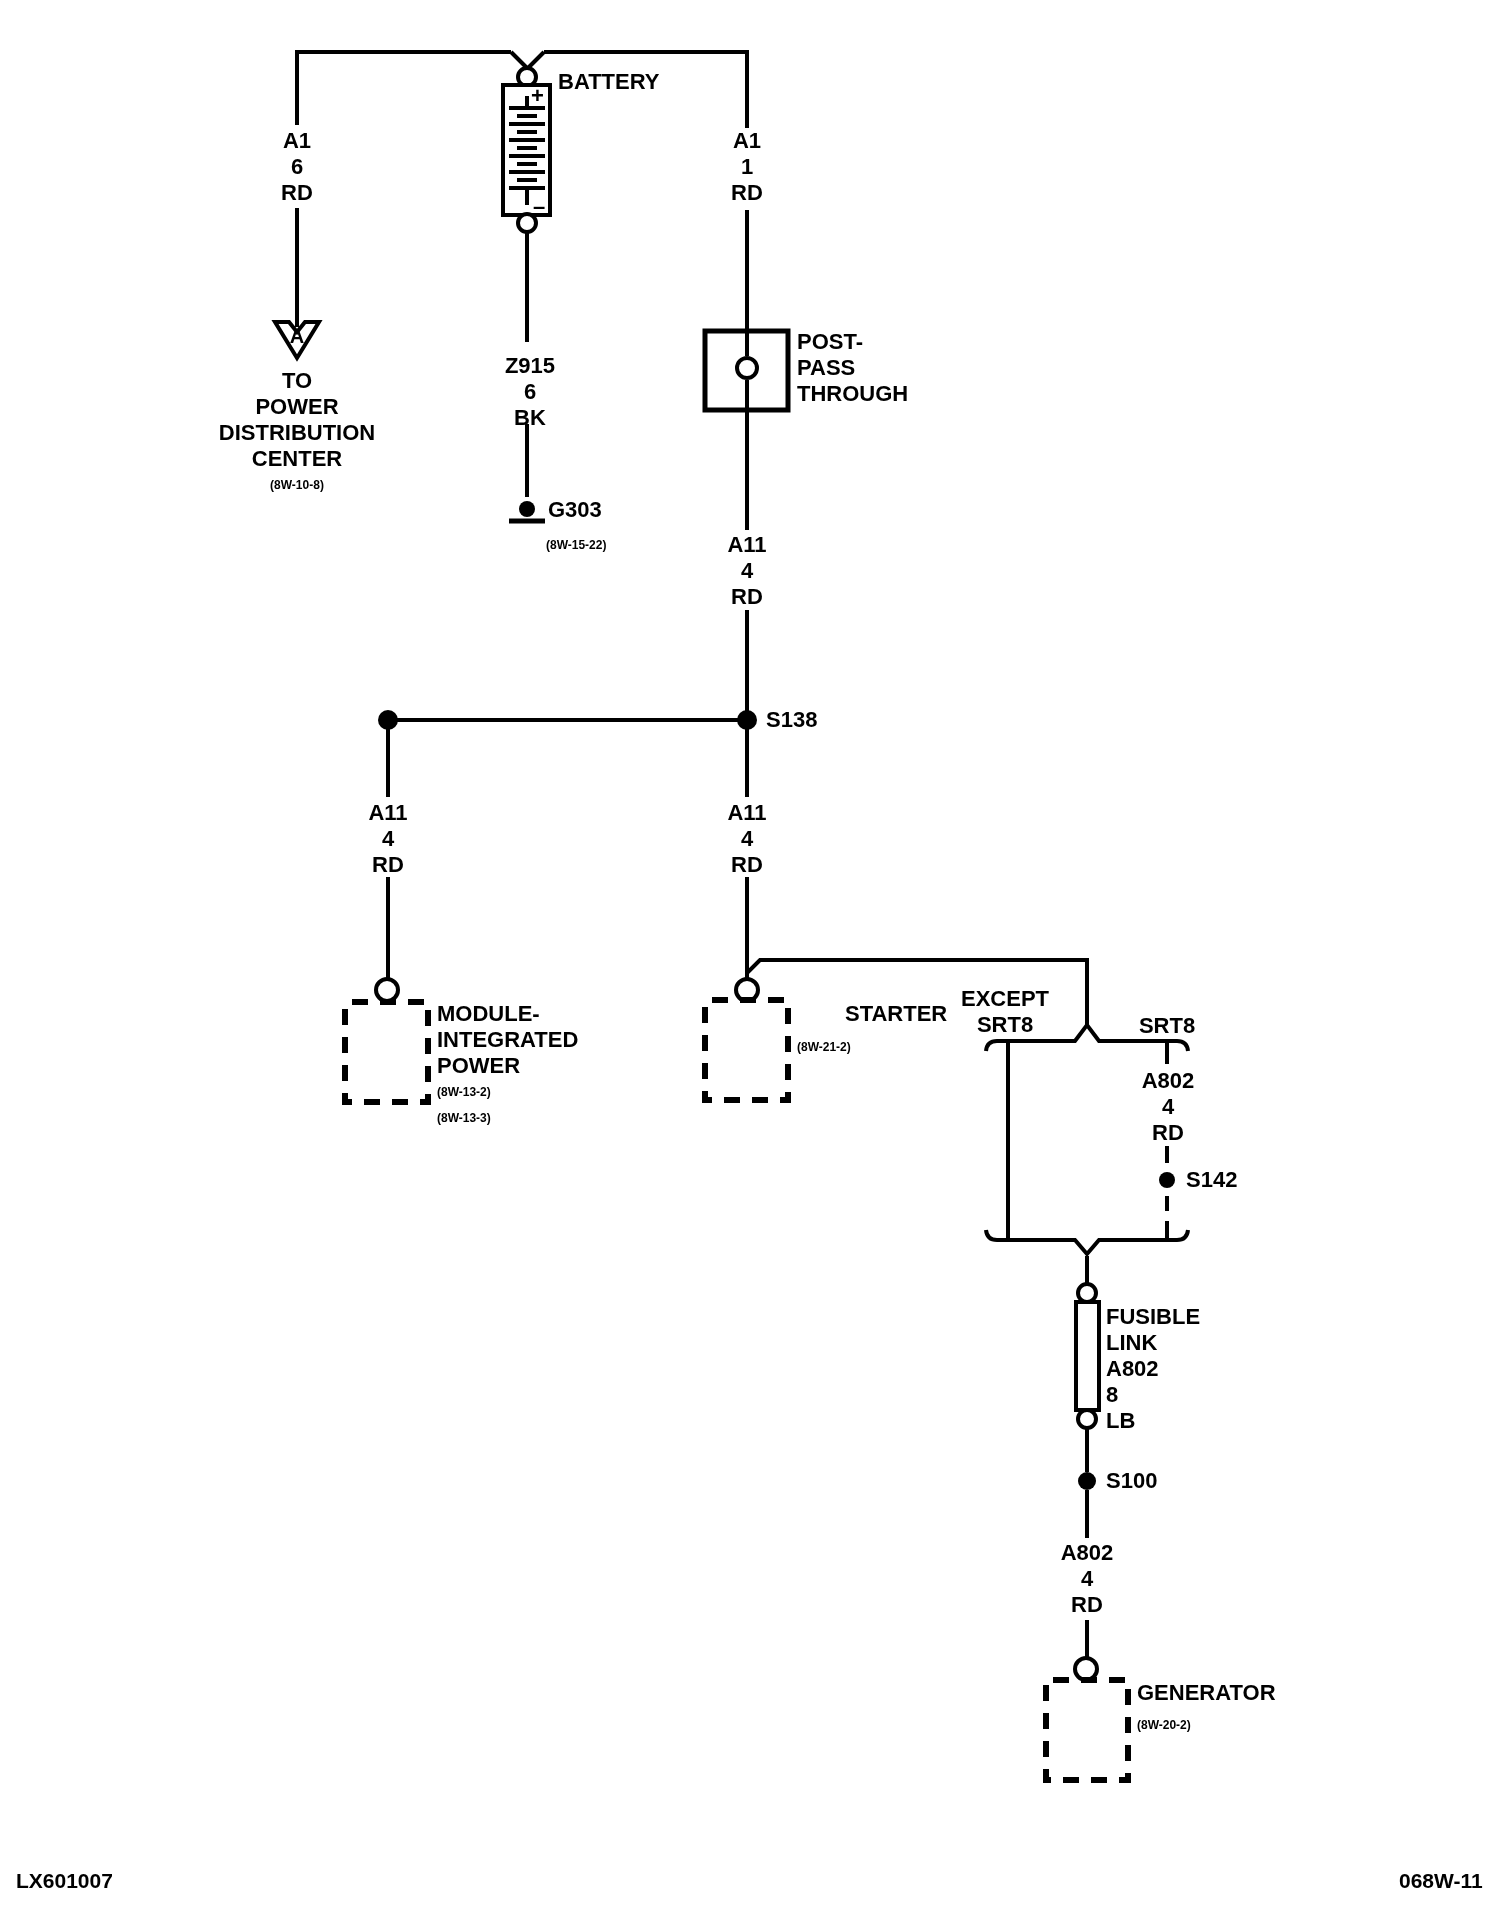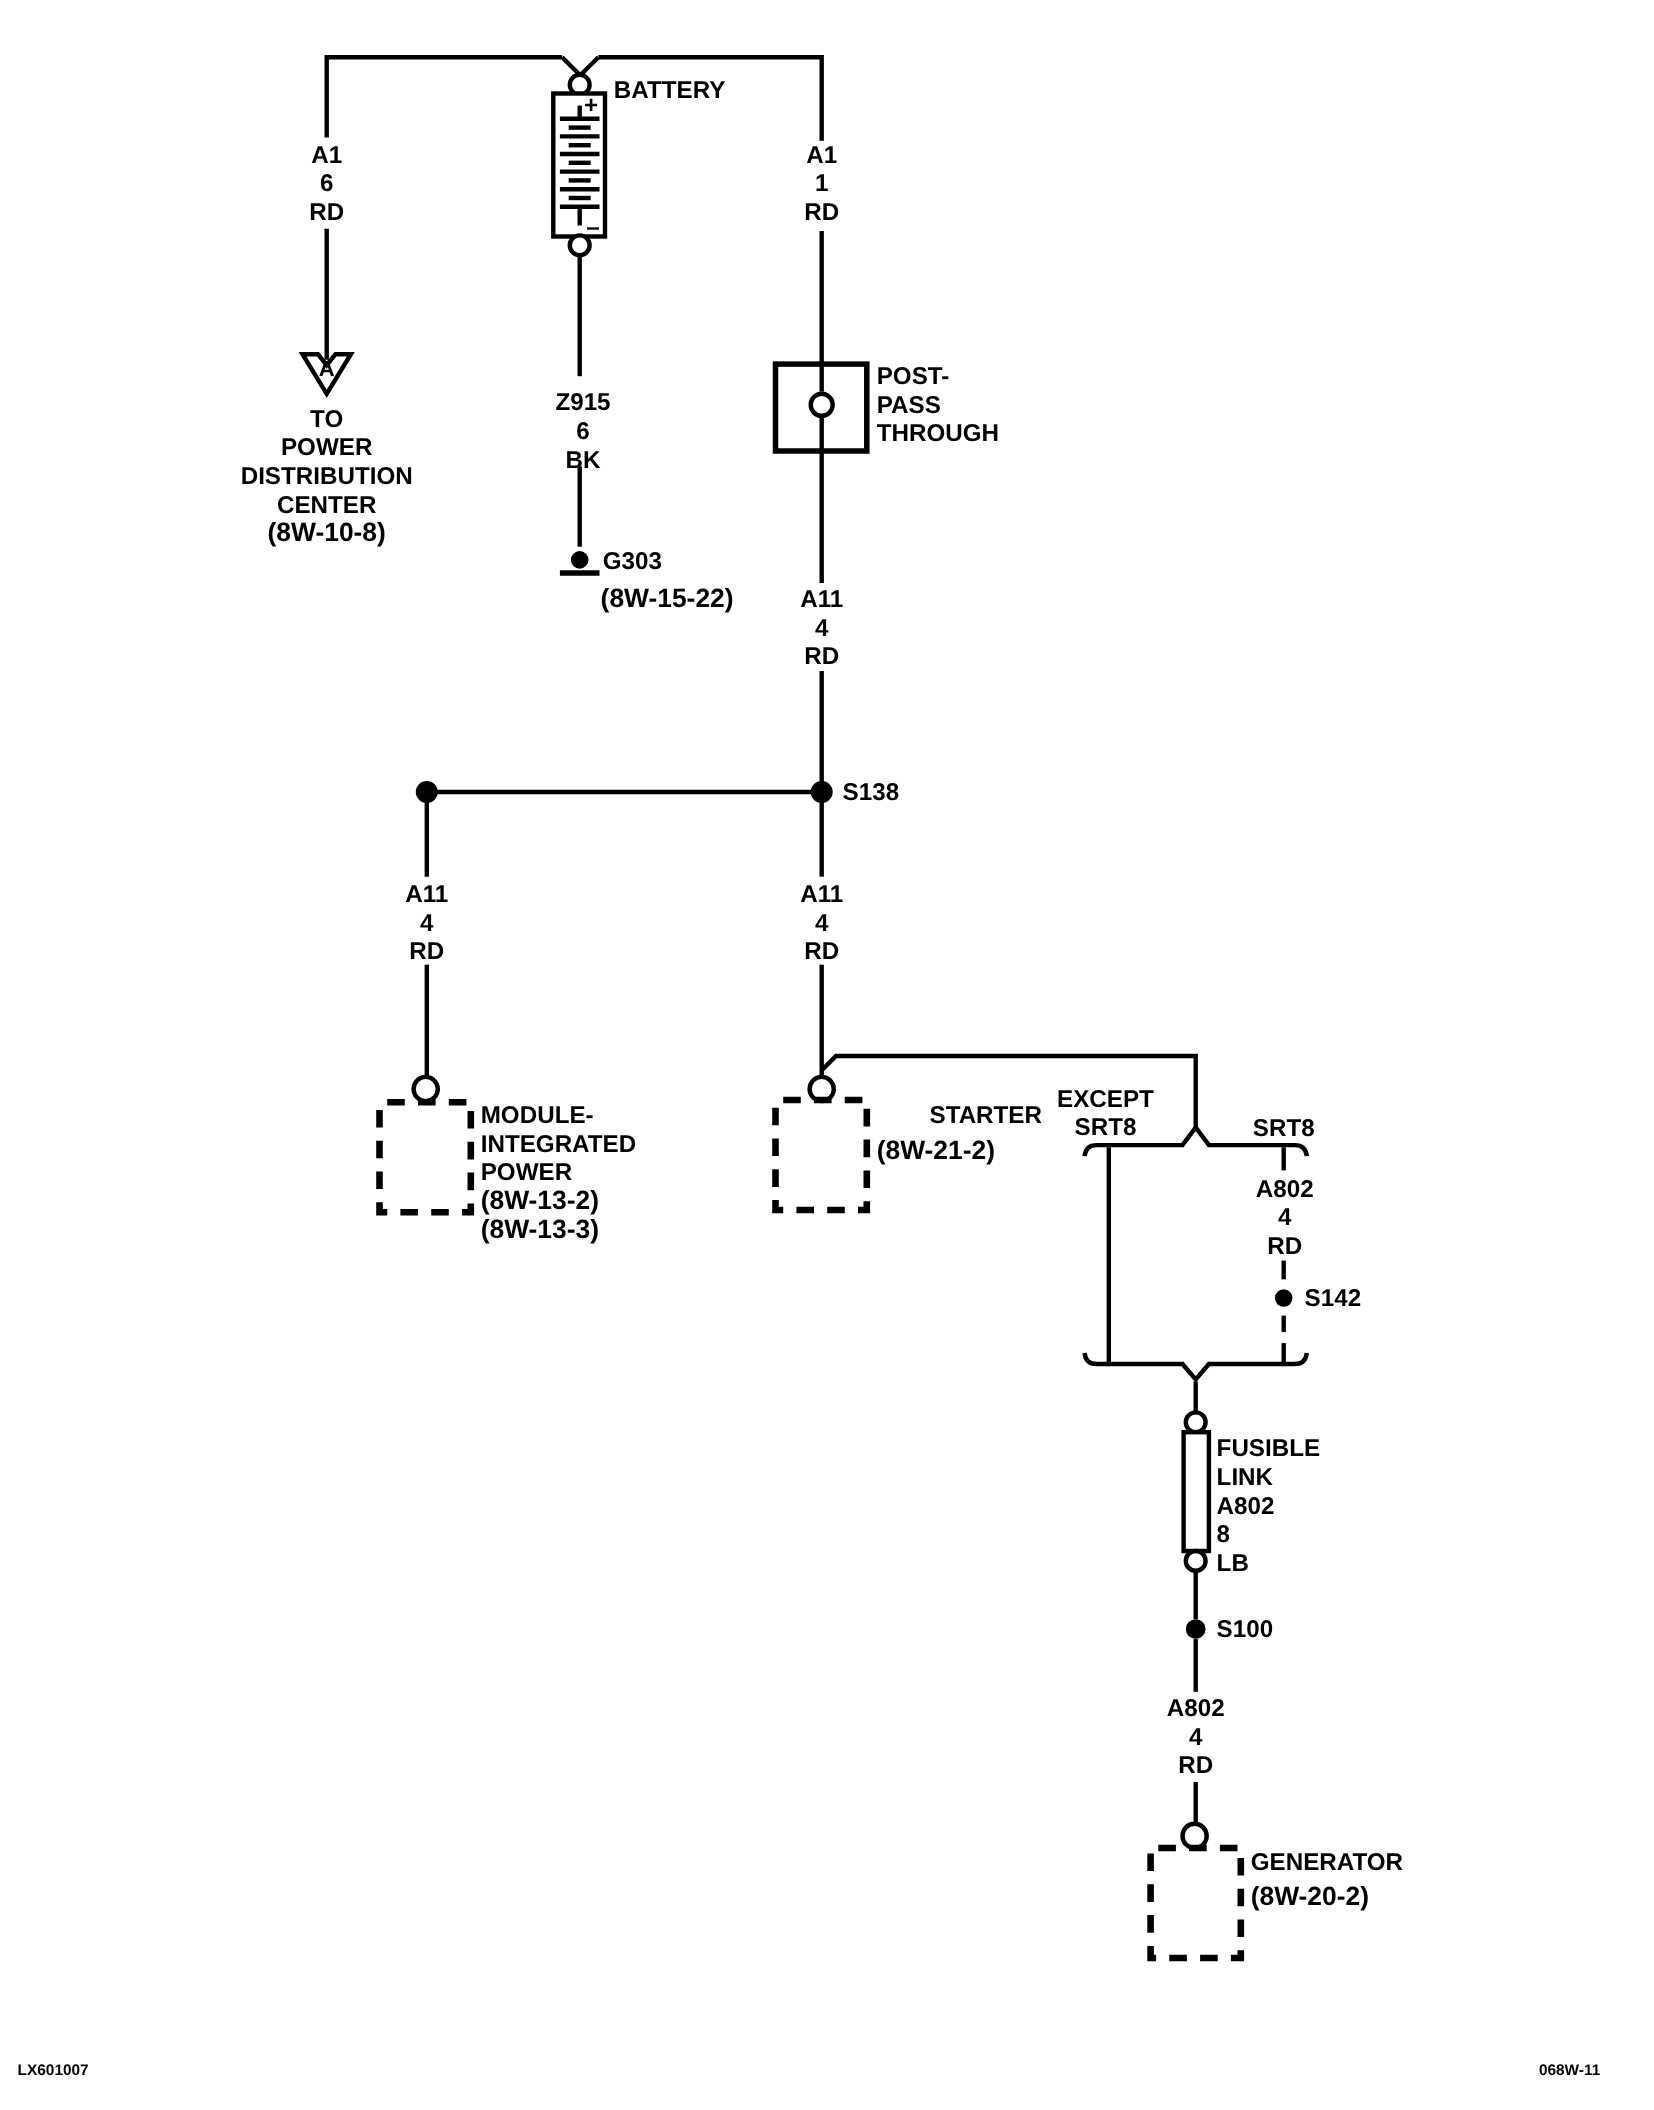--- a/index.html
+++ b/index.html
@@ -15,23 +15,23 @@
   .lbl{
     position:absolute;
     font-weight:bold;
     font-size:22px;
     line-height:26px;
     white-space:nowrap;
     color:#000;
   }
   .lbl div{white-space:nowrap;}
   .ctr{transform:translateX(-50%);text-align:center;}
-  .ref{font-size:24px;}
+  .ref{font-size:12px;}
   .small{font-size:20px;line-height:22px;}
-  .footer{font-size:14px;}
+  .footer{font-size:21px;}
 </style>
 </head>
 <body>
 
 <div class="canvas">
 
   <svg class="wiring" width="1504" height="1918" viewBox="0 0 1504 1918">
 
     <g stroke="#000" stroke-width="4" fill="none">
       <path d="M297,52 H511"></path>

